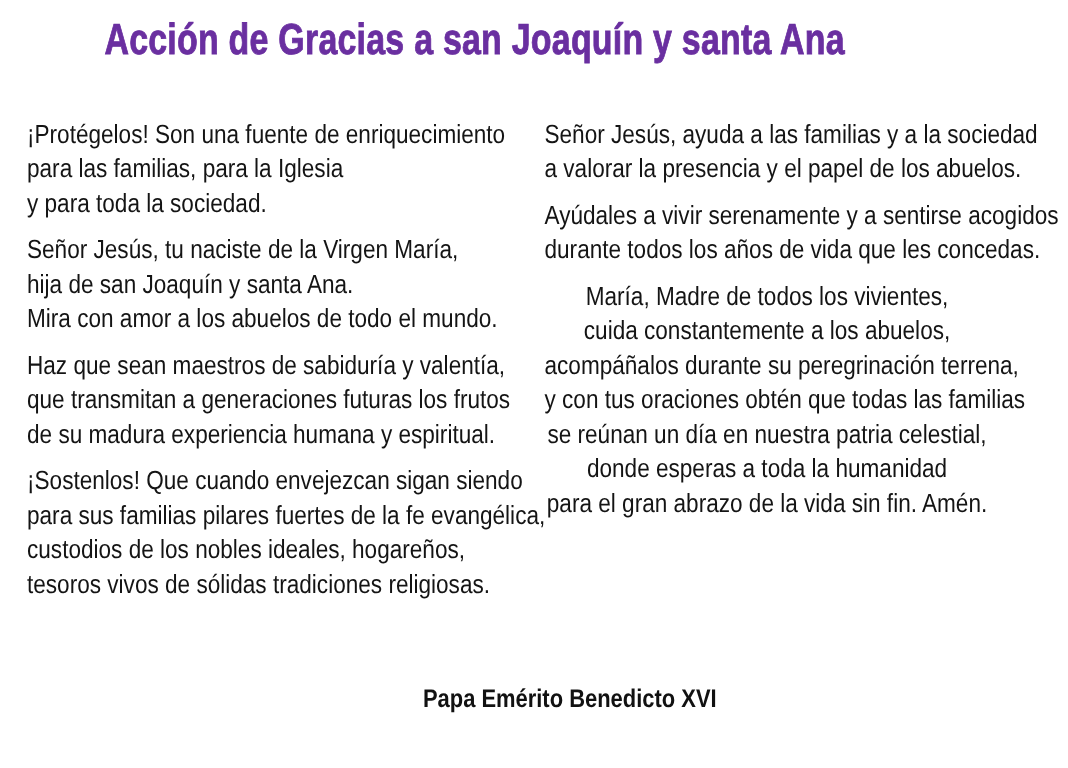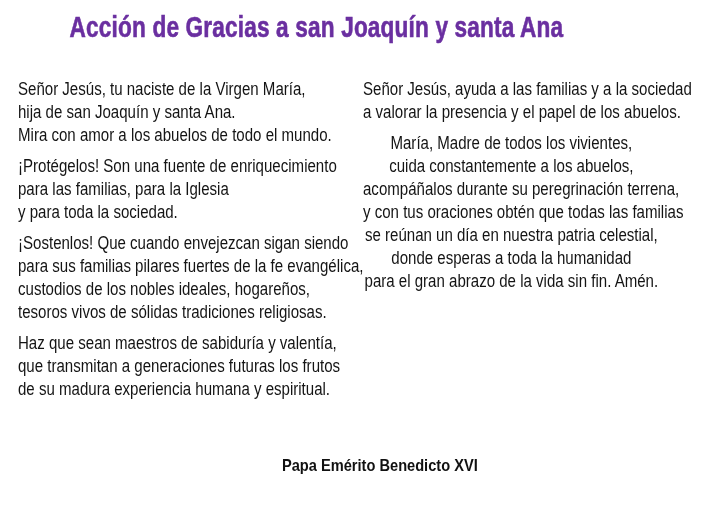--- a/index.html
+++ b/index.html
@@ -74,46 +74,50 @@
   </style>
 </head>
 <body>
 
 <div class="title-wrap">
   <span class="title">Acción de Gracias a san Joaquín y santa Ana</span>
 </div>
 
 <div class="column col-left">
   <p class="para">
+    <span class="line">¡Protégelos! Son una fuente de enriquecimiento</span>
+    <span class="line">para las familias, para la Iglesia</span>
+    <span class="line">y para toda la sociedad.</span>
+  </p>
+  <p class="para">
     <span class="line">Señor Jesús, tu naciste de la Virgen María,</span>
     <span class="line">hija de san Joaquín y santa Ana.</span>
     <span class="line">Mira con amor a los abuelos de todo el mundo.</span>
   </p>
   <p class="para">
-    <span class="line">¡Protégelos! Son una fuente de enriquecimiento</span>
-    <span class="line">para las familias, para la Iglesia</span>
-    <span class="line">y para toda la sociedad.</span>
+    <span class="line">Haz que sean maestros de sabiduría y valentía,</span>
+    <span class="line">que transmitan a generaciones futuras los frutos</span>
+    <span class="line">de su madura experiencia humana y espiritual.</span>
   </p>
   <p class="para">
     <span class="line">¡Sostenlos! Que cuando envejezcan sigan siendo</span>
     <span class="line">para sus familias pilares fuertes de la fe evangélica,</span>
     <span class="line">custodios de los nobles ideales, hogareños,</span>
     <span class="line">tesoros vivos de sólidas tradiciones religiosas.</span>
   </p>
-  <p class="para">
-    <span class="line">Haz que sean maestros de sabiduría y valentía,</span>
-    <span class="line">que transmitan a generaciones futuras los frutos</span>
-    <span class="line">de su madura experiencia humana y espiritual.</span>
-  </p>
 </div>
 
 <div class="column col-right">
   <p class="para">
     <span class="line">Señor Jesús, ayuda a las familias y a la sociedad</span>
     <span class="line">a valorar la presencia y el papel de los abuelos.</span>
+  </p>
+  <p class="para">
+    <span class="line">Ayúdales a vivir serenamente y a sentirse acogidos</span>
+    <span class="line">durante todos los años de vida que les concedas.</span>
   </p>
   <p class="para">
     <span class="line">María, Madre de todos los vivientes,</span>
     <span class="line">cuida constantemente a los abuelos,</span>
     <span class="line">acompáñalos durante su peregrinación terrena,</span>
     <span class="line">y con tus oraciones obtén que todas las familias</span>
     <span class="line">se reúnan un día en nuestra patria celestial,</span>
     <span class="line">donde esperas a toda la humanidad</span>
     <span class="line">para el gran abrazo de la vida sin fin. Amén.</span>
   </p>

